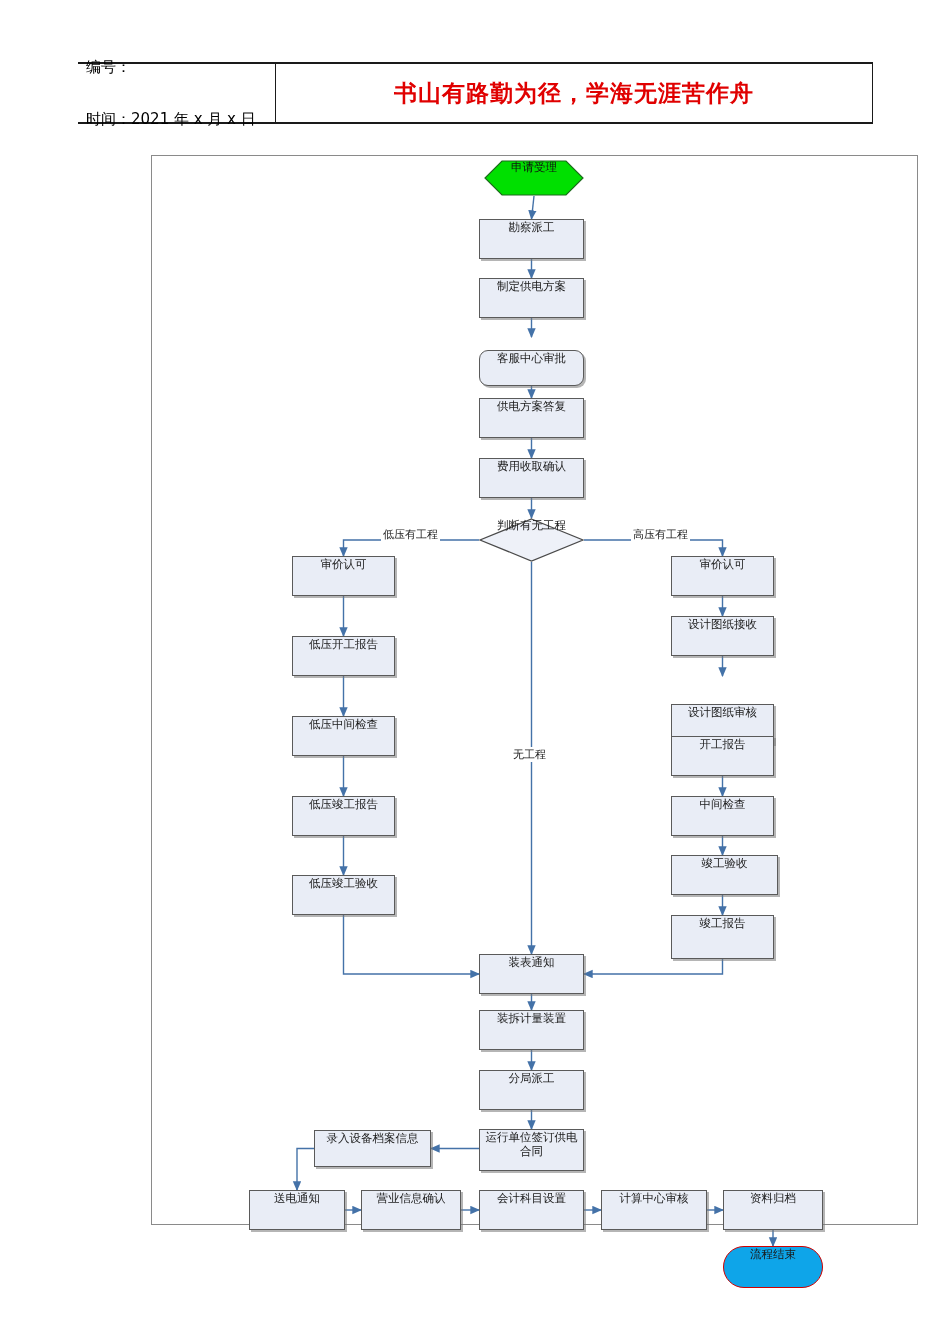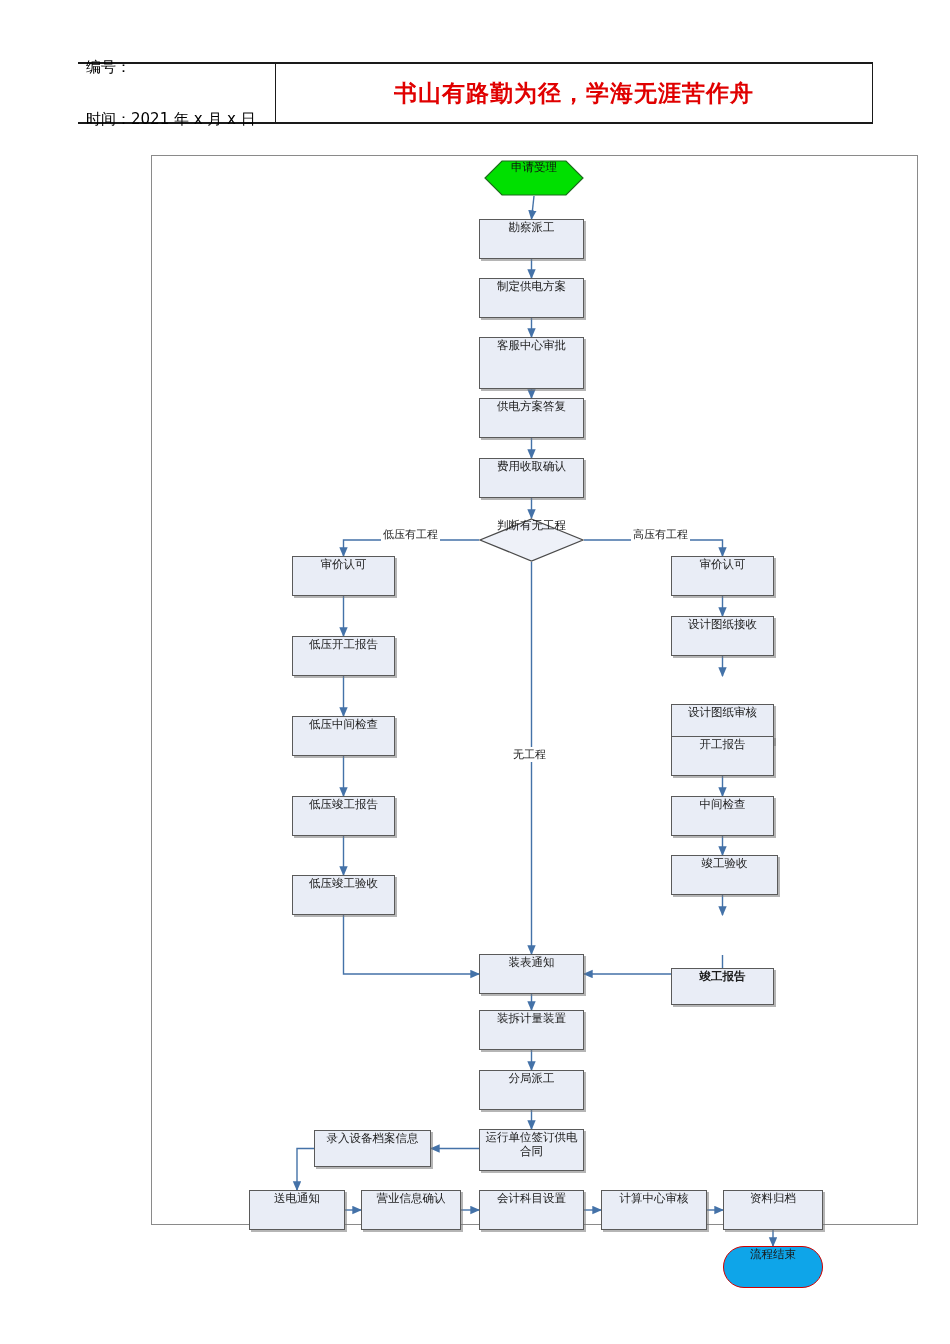--- a/index.html
+++ b/index.html
@@ -224,21 +224,21 @@
         <polygon points="18,1 82,1 99,18 82,35 18,35 1,18" fill="#00e000" stroke="#1c6b1c" stroke-width="1.2"></polygon>
       </svg>
       <span class="hex-label">申请受理</span>
     </div>
     <div class="node process" style="left: 479px; top: 219px; width: 105px; height: 40px;">
       <span>勘察派工</span>
     </div>
     <div class="node process" style="left: 479px; top: 278px; width: 105px; height: 40px;">
       <span>制定供电方案</span>
     </div>
-    <div class="node process" style="left: 479px; top: 337px; width: 105px; height: 52px;">
+    <div class="node process" style="left: 479px; top: 350px; width: 105px; height: 36px; border-radius: 9px;">
       <span>客服中心审批</span>
     </div>
     <div class="node process" style="left: 479px; top: 398px; width: 105px; height: 40px;">
       <span>供电方案答复</span>
     </div>
     <div class="node process" style="left: 479px; top: 458px; width: 105px; height: 40px;">
       <span>费用收取确认</span>
     </div>
     <div class="node decision" style="left: 479px; top: 518px; width: 105px; height: 44px;">
       <svg class="dia-shape" viewBox="0 0 105 44" preserveAspectRatio="none">
@@ -272,21 +272,21 @@
     </div>
     <div class="node process" style="left: 671px; top: 736px; width: 103px; height: 40px;">
       <span>开工报告</span>
     </div>
     <div class="node process" style="left: 671px; top: 796px; width: 103px; height: 40px;">
       <span>中间检查</span>
     </div>
     <div class="node process" style="left: 671px; top: 855px; width: 107px; height: 40px;">
       <span>竣工验收</span>
     </div>
-    <div class="node process" style="left: 671px; top: 968px; width: 103px; height: 37px; font-weight: bold;">
+    <div class="node process" style="left: 671px; top: 915px; width: 103px; height: 44px;">
       <span>竣工报告</span>
     </div>
     <div class="node process" style="left: 479px; top: 954px; width: 105px; height: 40px;">
       <span>装表通知</span>
     </div>
     <div class="node process" style="left: 479px; top: 1010px; width: 105px; height: 40px;">
       <span>装拆计量装置</span>
     </div>
     <div class="node process" style="left: 479px; top: 1070px; width: 105px; height: 40px;">
       <span>分局派工</span>

